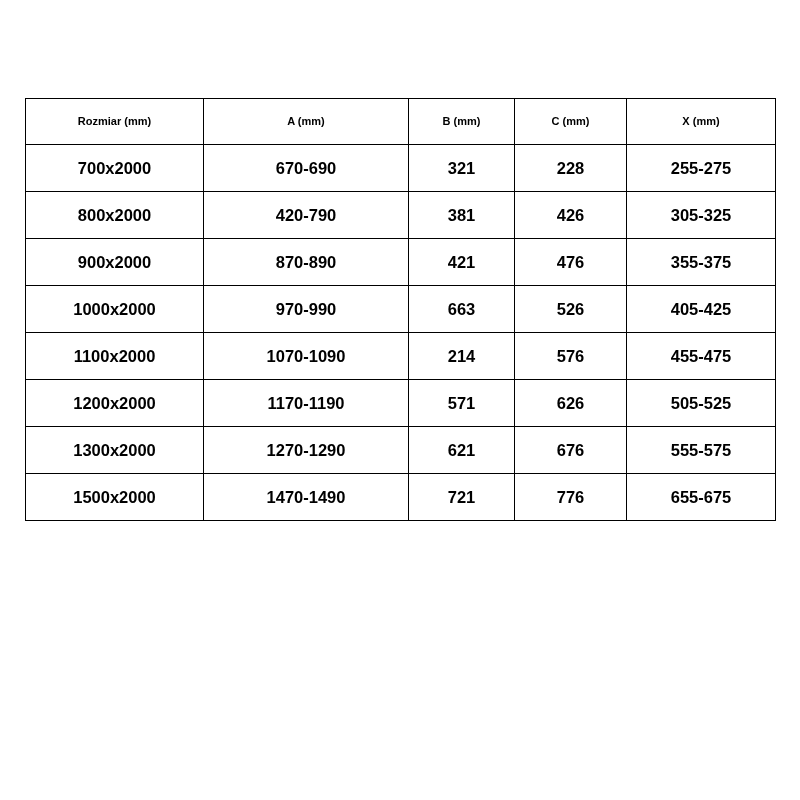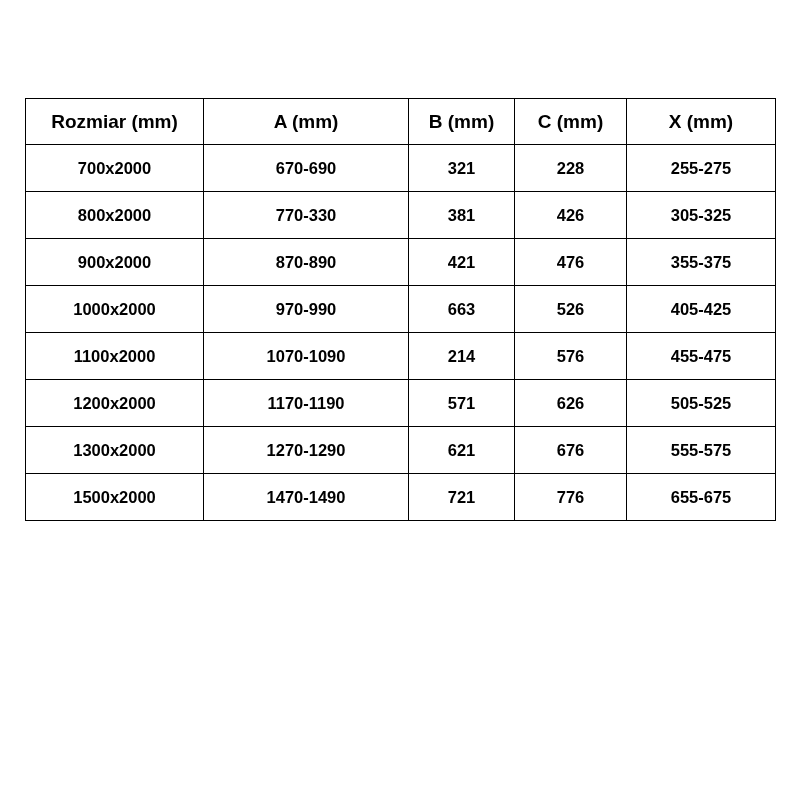--- a/index.html
+++ b/index.html
@@ -42,21 +42,21 @@
     font-size: 16.5px;
     color: #000000;
     padding: 0;
     height: 46px;
     line-height: 46px;
     white-space: nowrap;
   }
   table.spec thead th {
     height: 45px;
     line-height: 45px;
-    font-size: 19px;
+    font-size: 11px;
   }
   
   col.c0 { width: 178px; }
   col.c1 { width: 205px; }
   col.c2 { width: 106px; }
   col.c3 { width: 112px; }
   col.c4 { width: 149px; }
 </style>
 </head>
 <body>
@@ -83,21 +83,21 @@
       <tbody>
         <tr>
           <td>700x2000</td>
           <td>670-690</td>
           <td>321</td>
           <td>228</td>
           <td>255-275</td>
         </tr>
         <tr>
           <td>800x2000</td>
-          <td>770-330</td>
+          <td>420-790</td>
           <td>381</td>
           <td>426</td>
           <td>305-325</td>
         </tr>
         <tr>
           <td>900x2000</td>
           <td>870-890</td>
           <td>421</td>
           <td>476</td>
           <td>355-375</td>

